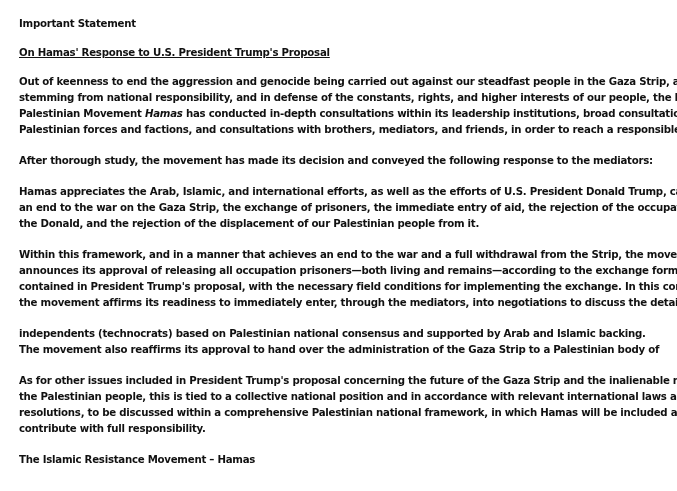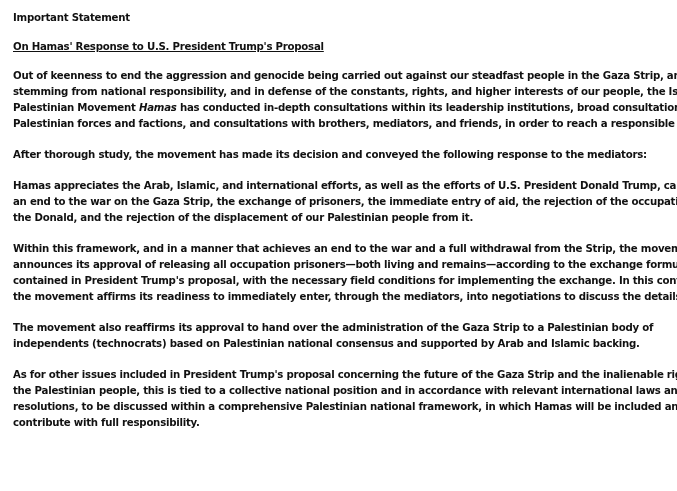--- a/index.html
+++ b/index.html
@@ -10,21 +10,21 @@
     }
     .doc {
       position: relative;
       padding: 10px 0 0 13px;
       width: 660px;
       font-weight: bold;
       font-size: 10.2px;
       line-height: 16px;
       letter-spacing: -0.25px;
     }
-    .doc p { margin: 0; white-space: nowrap; }
+    .doc p { margin: 6px; white-space: nowrap; }
     .title { margin-bottom: 13px !important; }
     .subtitle { margin-bottom: 13px !important; text-decoration: underline; }
     .para { margin-bottom: 15px !important; }
     .line { display: block; }
     .signature { margin-top: 0; }
     em { }
   </style>
 </head>
 <body>
 
@@ -50,24 +50,25 @@
   </p>
 
   <p class="para">
     <span class="line">Within this framework, and in a manner that achieves an end to the war and a full withdrawal from the Strip, the movement</span>
     <span class="line">announces its approval of releasing all occupation prisoners—both living and remains—according to the exchange formula</span>
     <span class="line">contained in President Trump's proposal, with the necessary field conditions for implementing the exchange. In this context,</span>
     <span class="line">the movement affirms its readiness to immediately enter, through the mediators, into negotiations to discuss the details.</span>
   </p>
 
   <p class="para">
+    <span class="line">independents (technocrats) based on Palestinian national consensus and supported by Arab and Islamic backing.</span>
     <span class="line">The movement also reaffirms its approval to hand over the administration of the Gaza Strip to a Palestinian body of</span>
-    <span class="line">independents (technocrats) based on Palestinian national consensus and supported by Arab and Islamic backing.</span>
   </p>
 
   <p class="para">
     <span class="line">As for other issues included in President Trump's proposal concerning the future of the Gaza Strip and the inalienable rights of</span>
     <span class="line">the Palestinian people, this is tied to a collective national position and in accordance with relevant international laws and</span>
     <span class="line">resolutions, to be discussed within a comprehensive Palestinian national framework, in which Hamas will be included and will</span>
     <span class="line">contribute with full responsibility.</span>
   </p>
 
+  <p class="signature">The Islamic Resistance Movement – Hamas</p>
 </div>
 
 </body></html>

